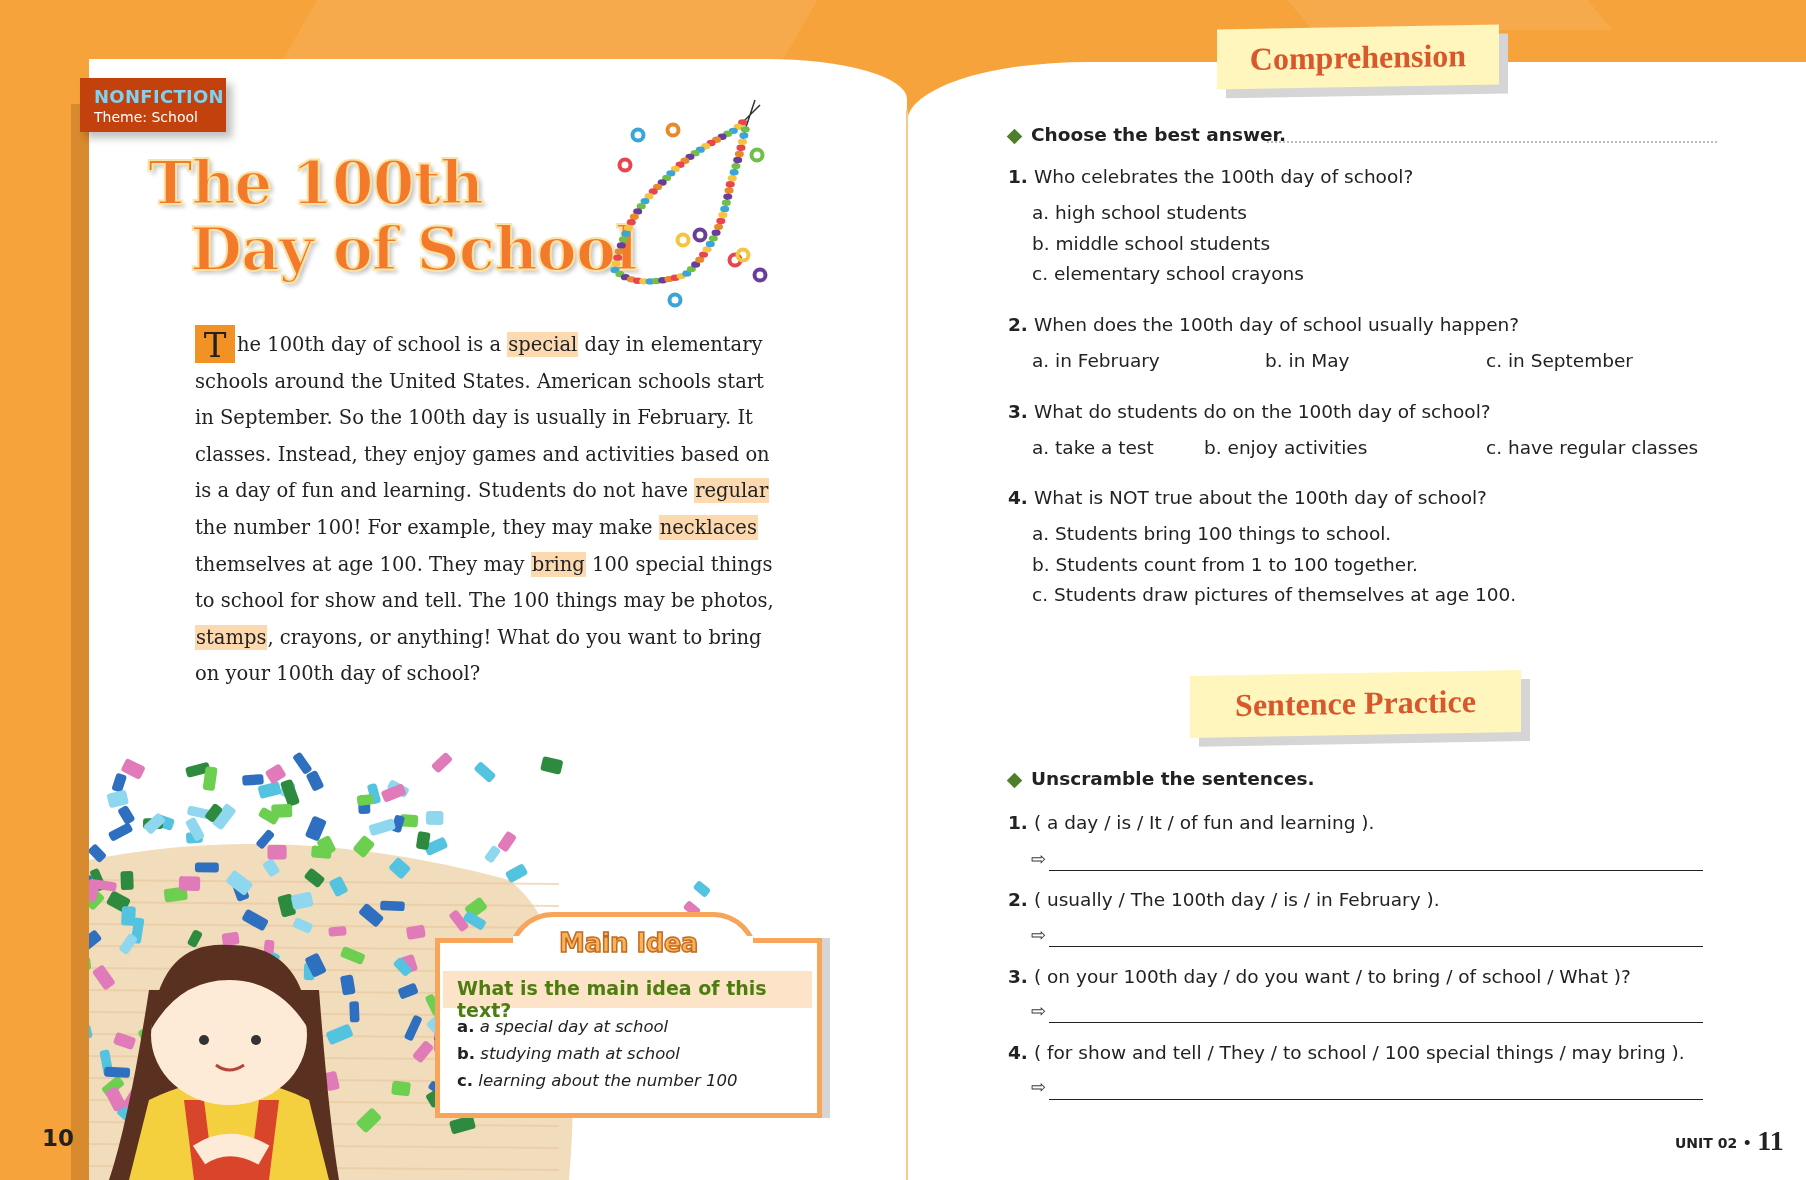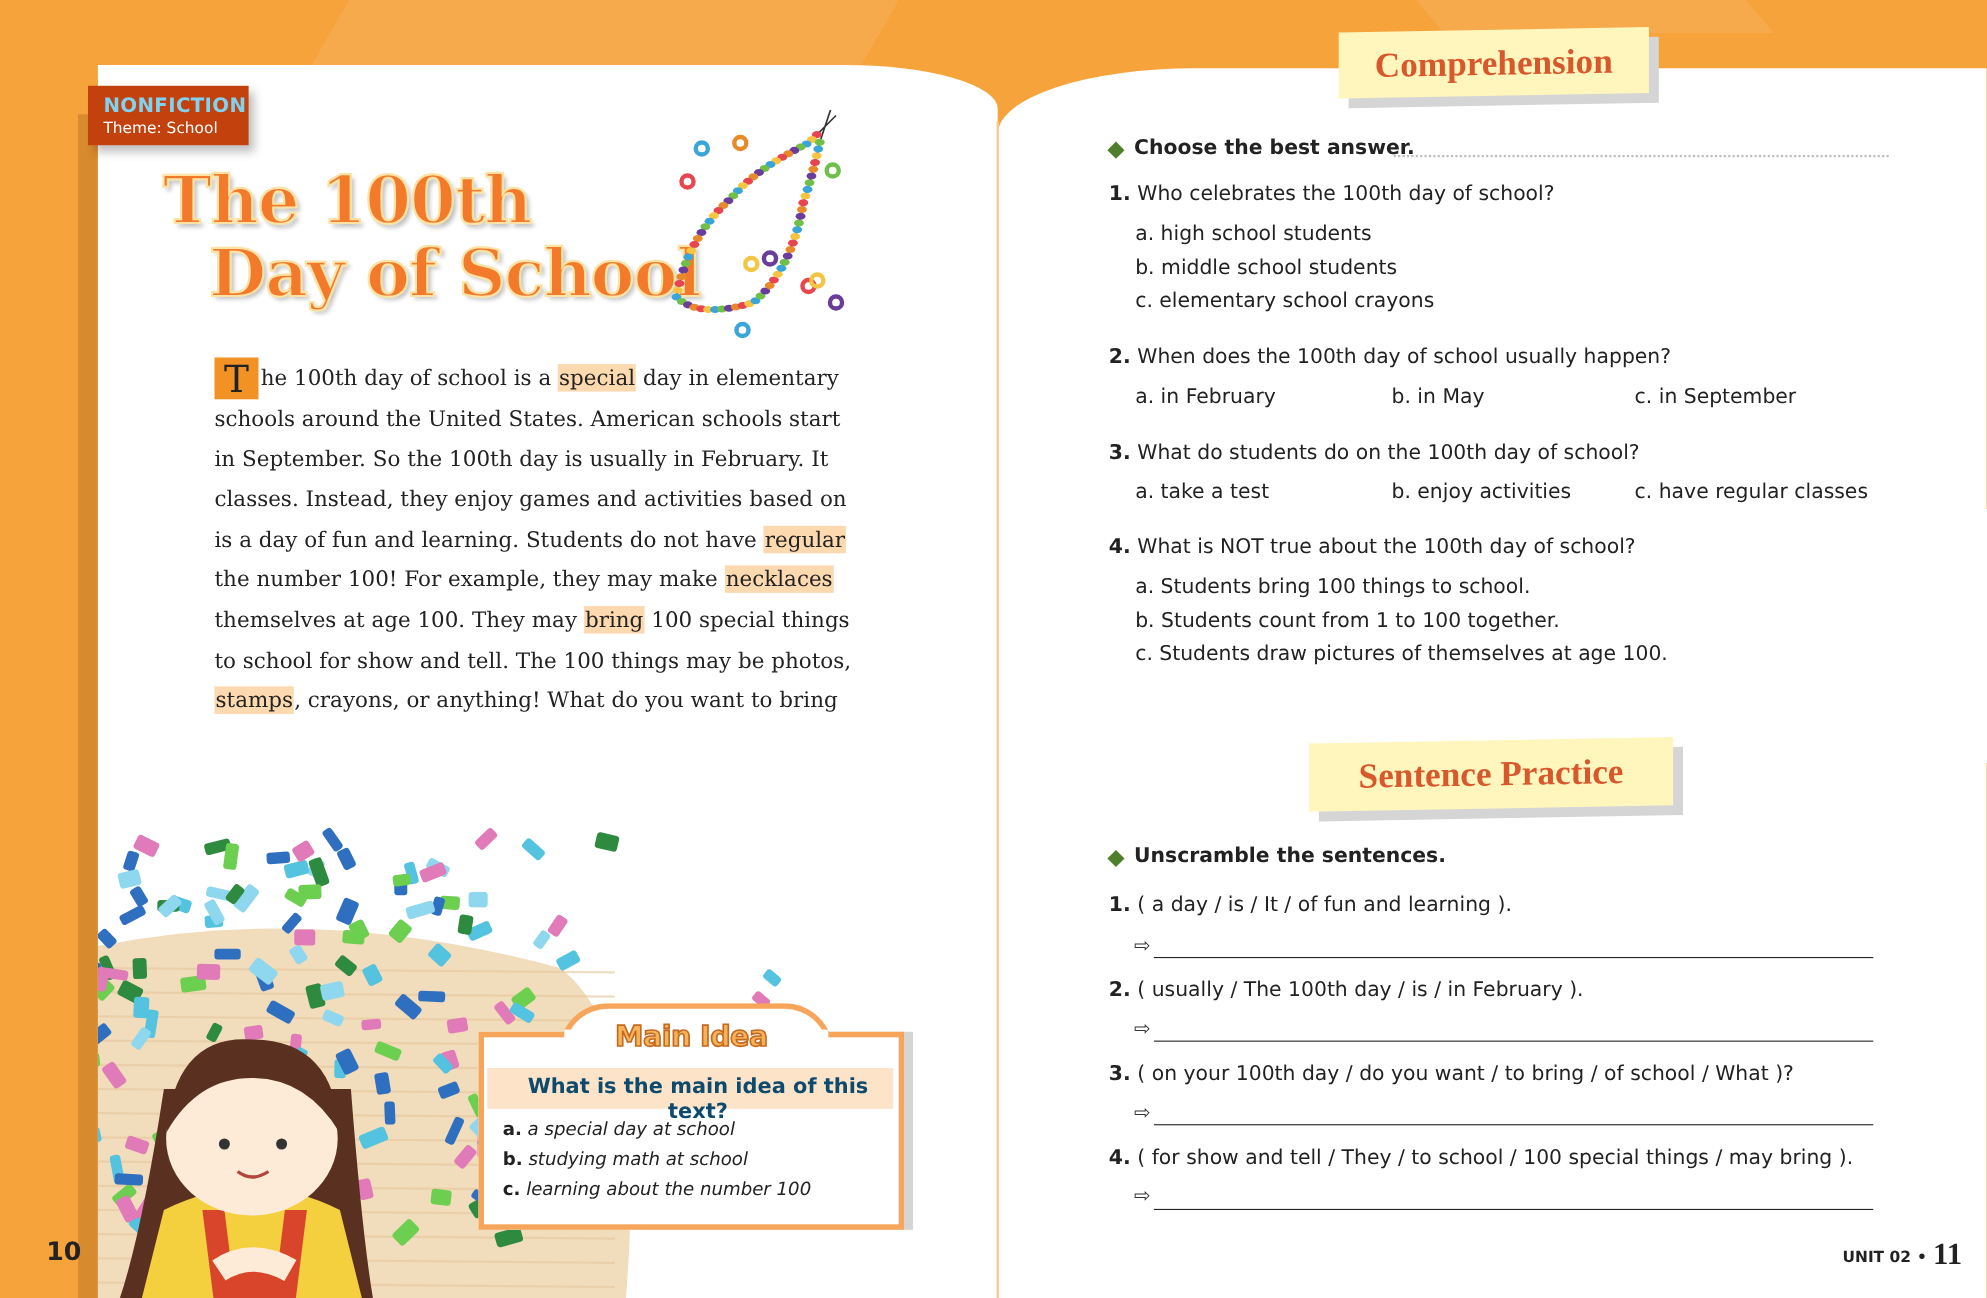--- a/index.html
+++ b/index.html
@@ -32,21 +32,21 @@
 
   
   #illustration { position:absolute; left:89px; top:740px; width:740px; height:440px; overflow:hidden; }
 
   
   .mi-box { position:absolute; left:435px; top:938px; width:387px; height:180px; background:#fff; border:5px solid #f6a55a; box-sizing:border-box; box-shadow:8px 0 0 #d5d5d5; }
   .mi-cap { position:absolute; left:508px; top:912px; width:240px; height:40px; background:#fff; border:5px solid #f6a55a; border-bottom:none; border-radius:60px 60px 0 0; }
   .mi-title { position:absolute; left:0; width:100%; top:928px; text-align:center; font-family:"DejaVu Sans", sans-serif; font-weight:bold; font-size:26px; color:#f6b35a; -webkit-text-stroke:1.5px #c46a20; letter-spacing:-0.5px; }
   .mi-title-wrap { position:absolute; left:435px; width:387px; top:0; height:0; }
   .mi-q { position:absolute; left:443px; top:971px; width:369px; height:37px; background:#fde3c8; }
-  .mi-q span { position:absolute; left:14px; top:6px; font-family:"DejaVu Sans", sans-serif; font-weight:bold; font-size:19px; color:#0c4a6e;text-align:center; }
+  .mi-q span { position:absolute; left:14px; top:6px; font-family:"DejaVu Sans", sans-serif; font-weight:bold; font-size:19px; color:#4d7c0f; }
   .mi-opt { position:absolute; left:457px; font-family:"DejaVu Sans", sans-serif; font-size:16.5px; font-style:italic; color:#222; }
   .mi-opt b { font-style:normal; }
 
   .page-num-left { position:absolute; left:42px; top:1125px; font-family:"DejaVu Sans", sans-serif; font-weight:bold; font-size:23px; color:#222; }
   .page-num-right { position:absolute; left:1675px; top:1125px; font-family:"DejaVu Sans", sans-serif; color:#222; font-weight:bold; }
   .page-num-right .unit { font-size:14px; vertical-align:2px; }
   .page-num-right .num { font-size:28px;font-family:Liberation Serif, serif; }
 
   
   .banner { position:absolute; background:#fef6bd; box-shadow:9px 9px 0 #d5d5d5; }
@@ -171,20 +171,21 @@
 <div class="body-text" id="passage">
     <span class="line"><span class="dropcap">T</span><span>he 100th day of school is a </span><span class="hl">special</span><span> day in elementary</span></span>
     <span class="line"><span>schools around the United States. American schools start</span></span>
     <span class="line"><span>in September. So the 100th day is usually in February. It</span></span>
     <span class="line"><span>classes. Instead, they enjoy games and activities based on</span></span>
     <span class="line"><span>is a day of fun and learning. Students do not have </span><span class="hl">regular</span></span>
     <span class="line"><span>the number 100! For example, they may make </span><span class="hl">necklaces</span></span>
     <span class="line"><span>themselves at age 100. They may </span><span class="hl">bring</span><span> 100 special things</span></span>
     <span class="line"><span>to school for show and tell. The 100 things may be photos,</span></span>
     <span class="line"><span class="hl">stamps</span><span>, crayons, or anything! What do you want to bring</span></span>
+    <span class="line"><span>on your 100th day of school?</span></span>
   </div>
 
 <svg id="illustration" viewBox="0 0 740 440">
     <path d="M0 120 Q200 80 420 140 Q500 200 480 440 L0 440 Z" fill="#f1dcbc"></path>
     <line x1="0" y1="140" x2="470" y2="144" stroke="#e6c79c" stroke-width="2" opacity="0.6"></line>
     <line x1="0" y1="162" x2="470" y2="166" stroke="#e6c79c" stroke-width="2" opacity="0.6"></line>
     <line x1="0" y1="184" x2="470" y2="188" stroke="#e6c79c" stroke-width="2" opacity="0.6"></line>
     <line x1="0" y1="206" x2="470" y2="210" stroke="#e6c79c" stroke-width="2" opacity="0.6"></line>
     <line x1="0" y1="228" x2="470" y2="232" stroke="#e6c79c" stroke-width="2" opacity="0.6"></line>
     <line x1="0" y1="250" x2="470" y2="254" stroke="#e6c79c" stroke-width="2" opacity="0.6"></line>
@@ -387,21 +388,21 @@
 <div class="opt" style="left:1032px;top:233px;">b. middle school students</div>
 <div class="opt" style="left:1032px;top:263px;">c. elementary school crayons</div>
 
 <div class="q" style="top:314px;"><b>2.</b><span>When does the 100th day of school usually happen?</span></div>
 <div class="opt" style="left:1032px;top:350px;">a. in February</div>
 <div class="opt" style="left:1265px;top:350px;">b. in May</div>
 <div class="opt" style="left:1486px;top:350px;">c. in September</div>
 
 <div class="q" style="top:401px;"><b>3.</b><span>What do students do on the 100th day of school?</span></div>
 <div class="opt" style="left:1032px;top:437px;">a. take a test</div>
-<div class="opt" style="left:1265px;top:437px;">b. enjoy activities</div>
+<div class="opt" style="left:1204px;top:437px;">b. enjoy activities</div>
 <div class="opt" style="left:1486px;top:437px;">c. have regular classes</div>
 
 <div class="q" style="top:487px;"><b>4.</b><span>What is NOT true about the 100th day of school?</span></div>
 <div class="opt" style="left:1032px;top:523px;">a. Students bring 100 things to school.</div>
 <div class="opt" style="left:1032px;top:554px;">b. Students count from 1 to 100 together.</div>
 <div class="opt" style="left:1032px;top:584px;">c. Students draw pictures of themselves at age 100.</div>
 
 <div class="banner" id="sp-banner">
   <span>Sentence Practice</span>
 </div>

